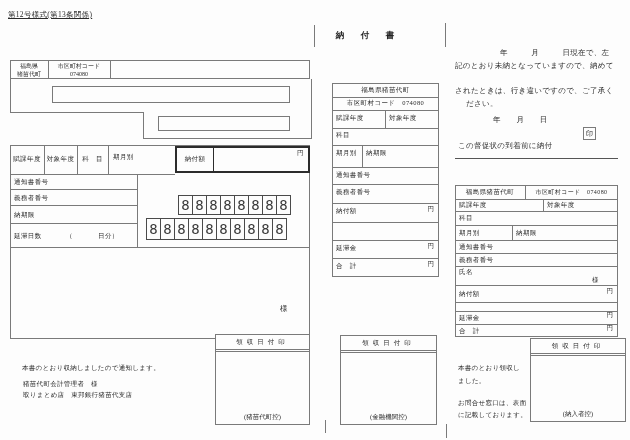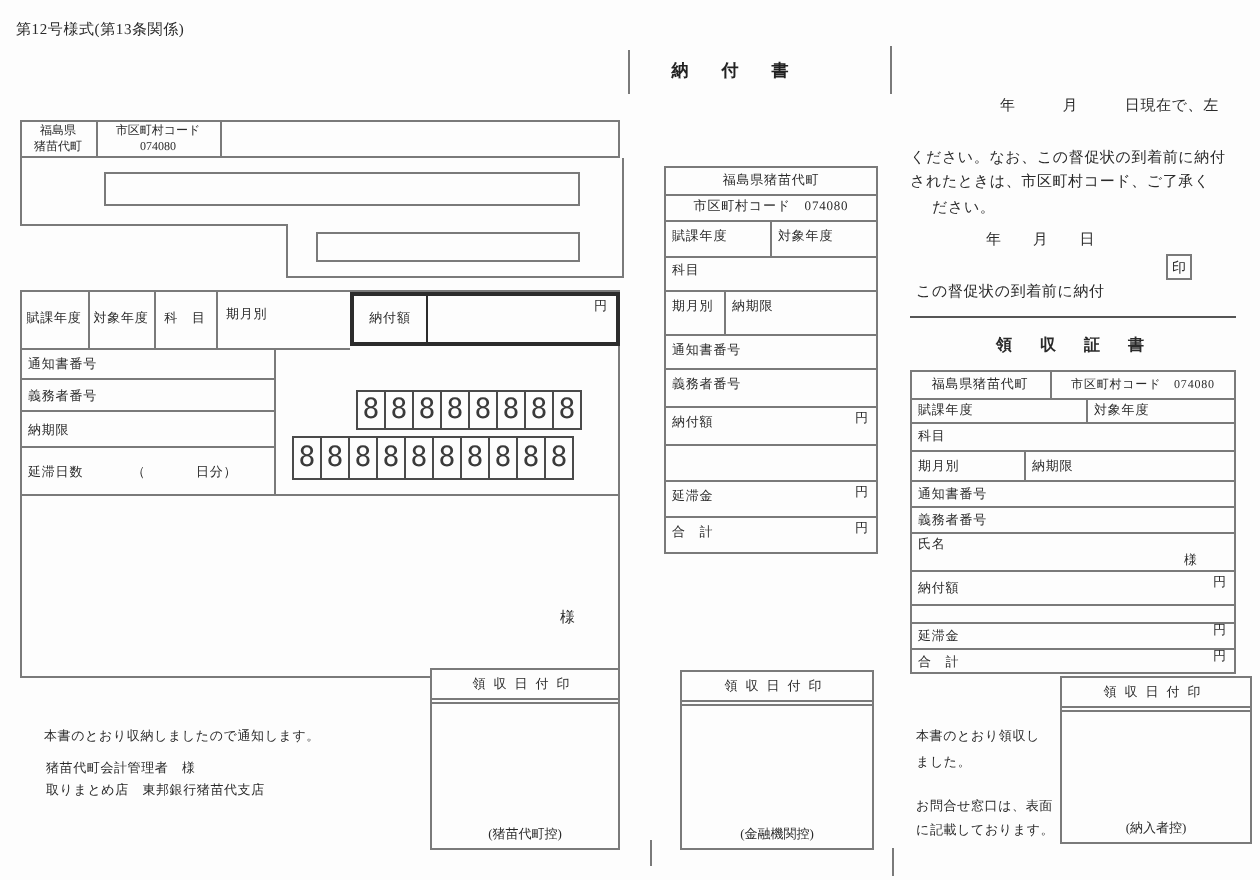--- a/index.html
+++ b/index.html
@@ -22,21 +22,21 @@
       display:flex;align-items:center;justify-content:center;
       font-family:"DejaVu Sans Mono",monospace;font-size:14px;color:#3a3a3a;}
   .dg:first-child{margin-left:0;}
   .yen{font-size:6.5px;}
 </style>
 </head>
 <body>
 
 <div class="page">
 
-  <div class="p t7" style="left:8px;top:10px;">第12号様式(第13条関係)</div>
+  <div class="p t7" style="left:8px;top:10px;text-decoration:underline;">第12号様式(第13条関係)</div>
 
 
   <div class="bx" style="left:10px;top:60px;width:300px;height:19px;"></div>
   <div class="vl" style="left:48px;top:60px;height:19px;"></div>
   <div class="vl" style="left:110px;top:60px;height:19px;"></div>
   <div class="p ctr" style="left:10px;top:61px;width:38px;height:17px;font-size:6px;line-height:8px;flex-direction:column;">
     <span>福島県</span>
     <span>猪苗代町</span>
   </div>
   <div class="p ctr" style="left:48px;top:61px;width:62px;height:17px;font-size:6px;line-height:8px;flex-direction:column;">
@@ -148,29 +148,28 @@
 
   <div class="bx" style="left:340px;top:335px;width:97px;height:90px;">
     <div class="stamp-head">領収日付印</div>
     <div class="stamp-copy">(金融機関控)</div>
   </div>
 
   <div class="vl" style="left:445px;top:23px;height:24px;"></div>
   <div class="vl" style="left:446px;top:424px;height:14px;"></div>
 
   <div class="p t7" style="left:500px;top:48px;">年　　　月　　　日現在で、左</div>
-  <div class="p t7" style="left:455px;top:74px;">ください。なお、この督促状の到着前に納付</div>
-  <div class="p t7" style="left:455px;top:86px;">されたときは、市区町村コード、ご了承く</div>
+  <div class="p t7" style="left:455px;top:61px;">記のとおり未納となっていますので、納めて</div>
+  <div class="p t7" style="left:455px;top:86px;">されたときは、行き違いですので、ご了承く</div>
   <div class="p t7" style="left:466px;top:99px;">ださい。</div>
   <div class="p t7" style="left:493px;top:115px;">年　　月　　日</div>
   <div class="bx ctr" style="left:583px;top:127px;width:13px;height:13px;font-size:7px;">印</div>
   <div class="p t7" style="left:458px;top:141px;">この督促状の到着前に納付</div>
   <div class="hl" style="left:455px;top:158px;width:163px;border-color:#555;"></div>
 
-  <div class="p ctr" style="left:455px;top:167px;width:163px;font-size:8px;letter-spacing:3px;font-weight:bold;">領　収　証　書</div>
   <div class="bx" style="left:455px;top:185px;width:163px;height:152px;"></div>
   <div class="hl" style="left:455px;top:199px;width:163px;"></div>
   <div class="hl" style="left:455px;top:211px;width:163px;"></div>
   <div class="hl" style="left:455px;top:225px;width:163px;"></div>
   <div class="hl" style="left:455px;top:240px;width:163px;"></div>
   <div class="hl" style="left:455px;top:253px;width:163px;"></div>
   <div class="hl" style="left:455px;top:266px;width:163px;"></div>
   <div class="hl" style="left:455px;top:285px;width:163px;"></div>
   <div class="hl" style="left:455px;top:302px;width:163px;"></div>
   <div class="hl" style="left:455px;top:311px;width:163px;"></div>

